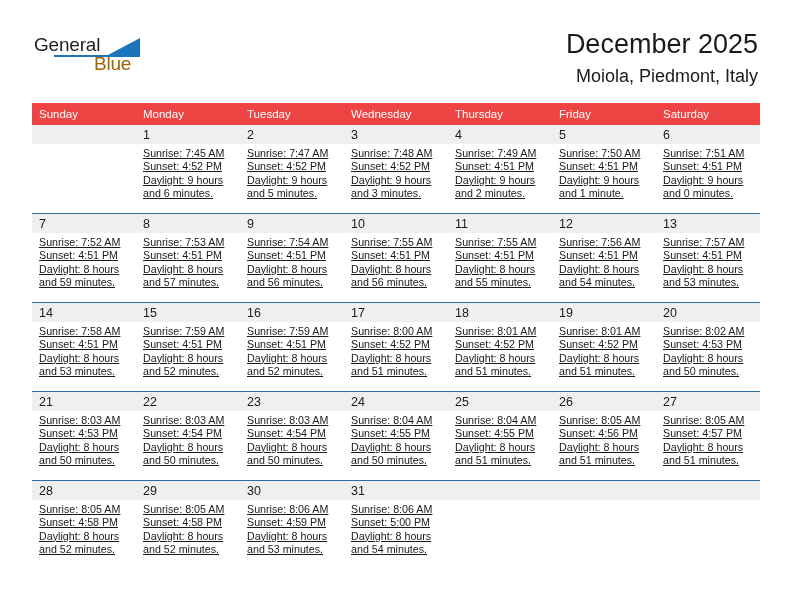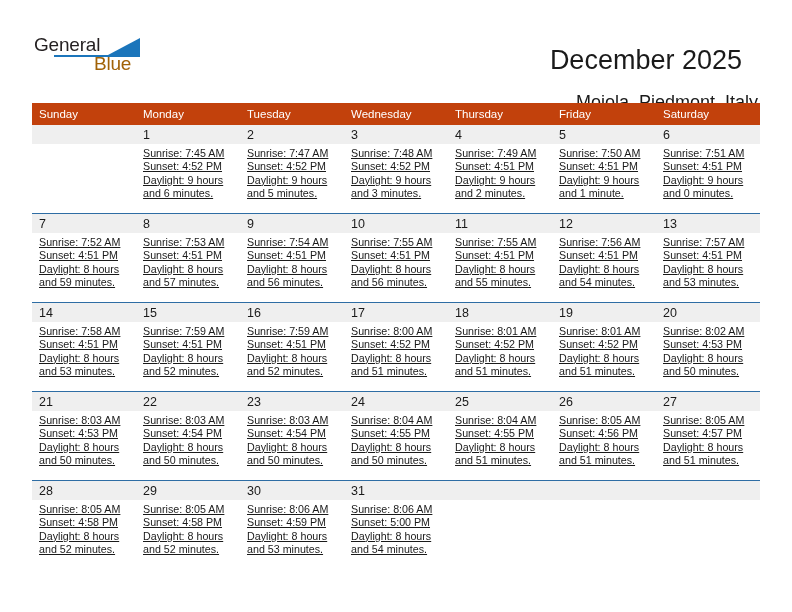--- a/index.html
+++ b/index.html
@@ -80,41 +80,41 @@
     right: 0;
     top: 0;
     text-align: right;
   }
   .cal-title {
     font-size: 27px;
     color: #1a1a1a;
     line-height: 32px;
     white-space: nowrap;
     font-weight: normal;
-    margin: 16px;
+    margin: 0;
   }
   .cal-subtitle {
     font-size: 18px;
     color: #1a1a1a;
     line-height: 20px;
     margin-top: 6px;
     white-space: nowrap;
   }
 
   
   .calendar {
     position: absolute;
     left: 32px;
     top: 103px;
     width: 728px;
     border-collapse: collapse;
     table-layout: fixed;
   }
   .calendar th {
-    background: #c2410c;
+    background: #ef4444;
     color: #ffffff;
     font-size: 11.5px;
     font-weight: normal;
     text-align: left;
     padding: 5px 0 5px 7px;
     height: 11px;
     vertical-align: middle;
   }
   .calendar td {
     width: 104px;

